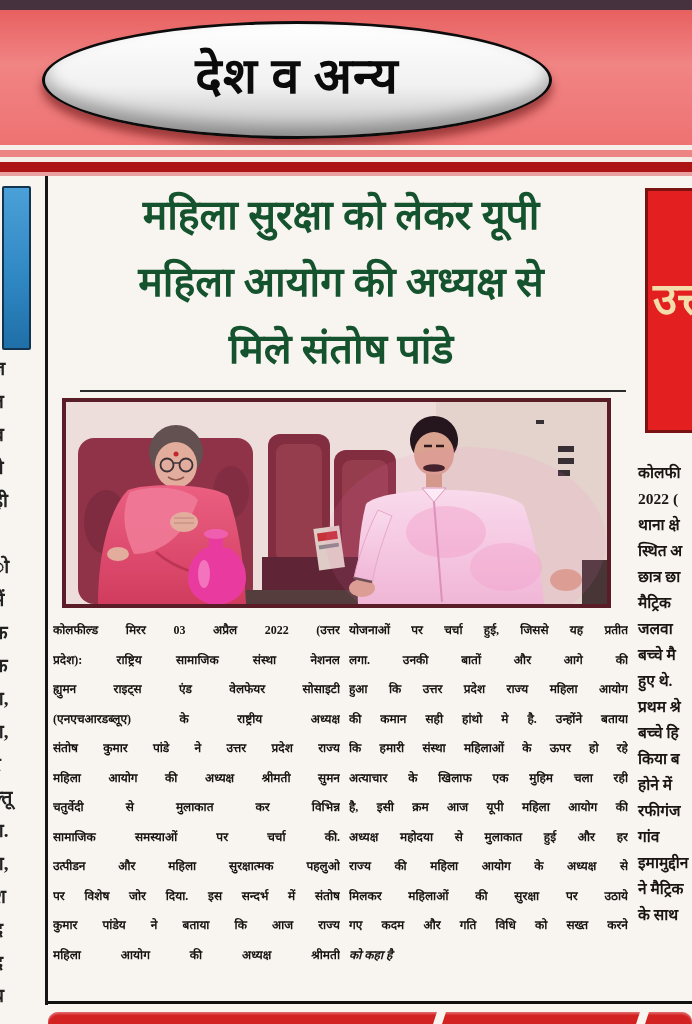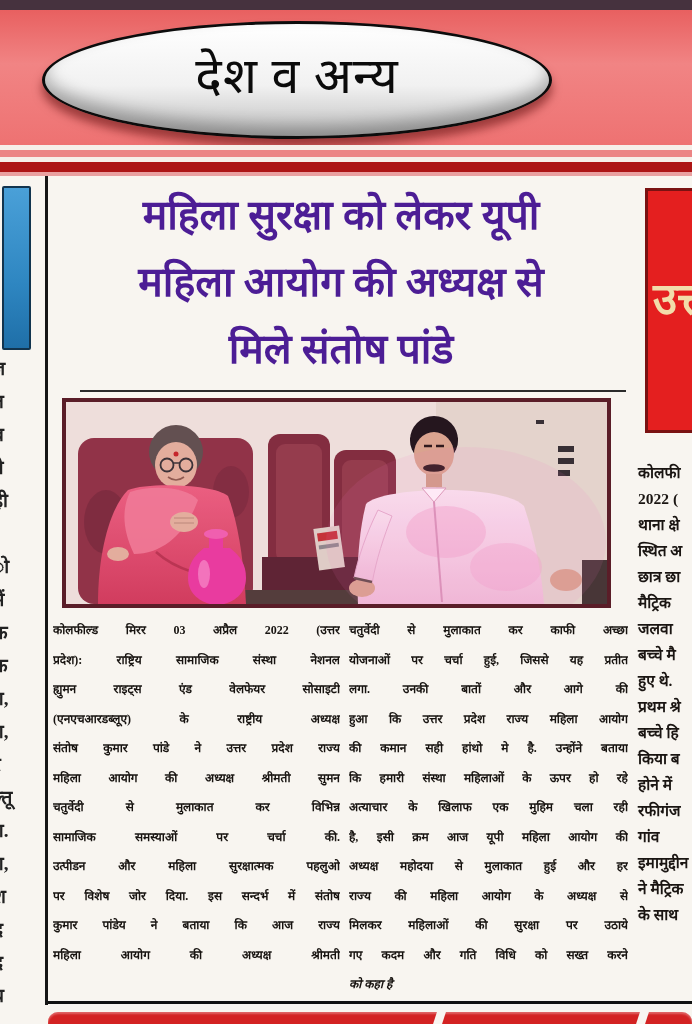--- a/index.html
+++ b/index.html
@@ -6,37 +6,37 @@
   .page{position:relative;width:692px;height:1024px;overflow:hidden;
         font-family:"Liberation Serif",serif;background:var(--paper,#f8f5f0);}
   
   .top-bar{position:absolute;left:0;top:0;width:692px;height:10px;background:var(--top-bar,#46323e);}
   .banner{position:absolute;left:0;top:10px;width:692px;height:135px;
           background:linear-gradient(180deg,#e86060,var(--banner-bg,#f18484) 40%,#ee7272);}
   .oval{position:absolute;left:42px;top:11px;width:504px;height:112px;border:3px solid #0c0c0c;
         border-radius:50%;background:linear-gradient(180deg,var(--oval-fill,#ffffff) 0%,#f1f1f1 55%,#bfbfbf 100%);
         box-shadow:0 8px 10px rgba(90,10,10,.55), inset 0 -10px 16px rgba(0,0,0,.28);
         text-align:center;}
-  .oval .section-title{display:block;line-height:104px;font-size:50px;font-weight:normal;color:#0b0b0b;letter-spacing:1px;}
+  .oval .section-title{display:block;line-height:104px;font-size:50px;font-weight:bold;color:#0b0b0b;letter-spacing:1px;}
   .stripe{position:absolute;left:0;width:692px;}
   .s1{top:145px;height:5px;background:#f6efe9;}
   .s2{top:150px;height:7px;background:var(--stripe-pink,#ec8484);}
   .s3{top:157px;height:5px;background:#f6efe9;}
   .s4{top:162px;height:10px;background:var(--stripe-red,#ad1515);}
   .s5{top:172px;height:4px;background:#e9a0a0;}
   
   .blue-box{position:absolute;left:2px;top:186px;width:25px;height:160px;
             background:linear-gradient(180deg,#4aa0d8,var(--blue-box,#2e86c1) 60%,#1f6fa8);
             border:2px solid #12344e;border-radius:2px;}
   .edge-col{position:absolute;left:0;top:352px;width:22px;overflow:hidden;}
   .echar{height:33px;line-height:33px;font-size:19px;font-weight:bold;color:#222;margin-left:-7px;white-space:nowrap;}
   .vline{position:absolute;left:45px;top:176px;width:3px;height:829px;background:#161616;}
   
   .headline{position:absolute;left:56px;top:182px;width:570px;}
-  .hline{height:67px;line-height:67px;font-size:41px;font-weight:bold;color:#4c1d95;text-align:center;white-space:nowrap;overflow:hidden;}
+  .hline{height:67px;line-height:67px;font-size:41px;font-weight:bold;color:#14532d;text-align:center;white-space:nowrap;overflow:hidden;}
   .head-rule{position:absolute;left:80px;top:390px;width:546px;height:2px;background:#2b2b2b;}
   
   .photo{position:absolute;left:62px;top:398px;width:549px;height:210px;box-sizing:border-box;
          border:4px solid var(--photo-frame,#5a1d28);background:#ece5db;}
   .photo svg{display:block;width:541px;height:202px;}
   
   .col{position:absolute;top:616px;}
   .col.left{left:53px;width:287px;}
   .col.right{left:349px;width:279px;}
   .bline{height:29.5px;line-height:29.5px;font-size:12px;font-weight:bold;color:var(--ink,#171310);
@@ -202,21 +202,20 @@
       <div class="bline">संतोष कुमार पांडे ने उत्तर प्रदेश राज्य</div>
       <div class="bline">महिला आयोग की अध्यक्ष श्रीमती सुमन</div>
       <div class="bline">चतुर्वेदी से मुलाकात कर विभिन्न</div>
       <div class="bline">सामाजिक समस्याओं पर चर्चा की.</div>
       <div class="bline">उत्पीडन और महिला सुरक्षात्मक पहलुओ</div>
       <div class="bline">पर विशेष जोर दिया. इस सन्दर्भ में संतोष</div>
       <div class="bline">कुमार पांडेय ने बताया कि आज राज्य</div>
       <div class="bline">महिला आयोग की अध्यक्ष श्रीमती</div>
     </div>
   <div class="col right">
-      <div class="bline">चतुर्वेदी से मुलाकात कर काफी अच्छा</div>
       <div class="bline">योजनाओं पर चर्चा हुई, जिससे यह प्रतीत</div>
       <div class="bline">लगा. उनकी बातों और आगे की</div>
       <div class="bline">हुआ कि उत्तर प्रदेश राज्य महिला आयोग</div>
       <div class="bline">की कमान सही हांथो मे है. उन्होंने बताया</div>
       <div class="bline">कि हमारी संस्था महिलाओं के ऊपर हो रहे</div>
       <div class="bline">अत्याचार के खिलाफ एक मुहिम चला रही</div>
       <div class="bline">है, इसी क्रम आज यूपी महिला आयोग की</div>
       <div class="bline">अध्यक्ष महोदया से मुलाकात हुई और हर</div>
       <div class="bline">राज्य की महिला आयोग के अध्यक्ष से</div>
       <div class="bline">मिलकर महिलाओं की सुरक्षा पर उठाये</div>

